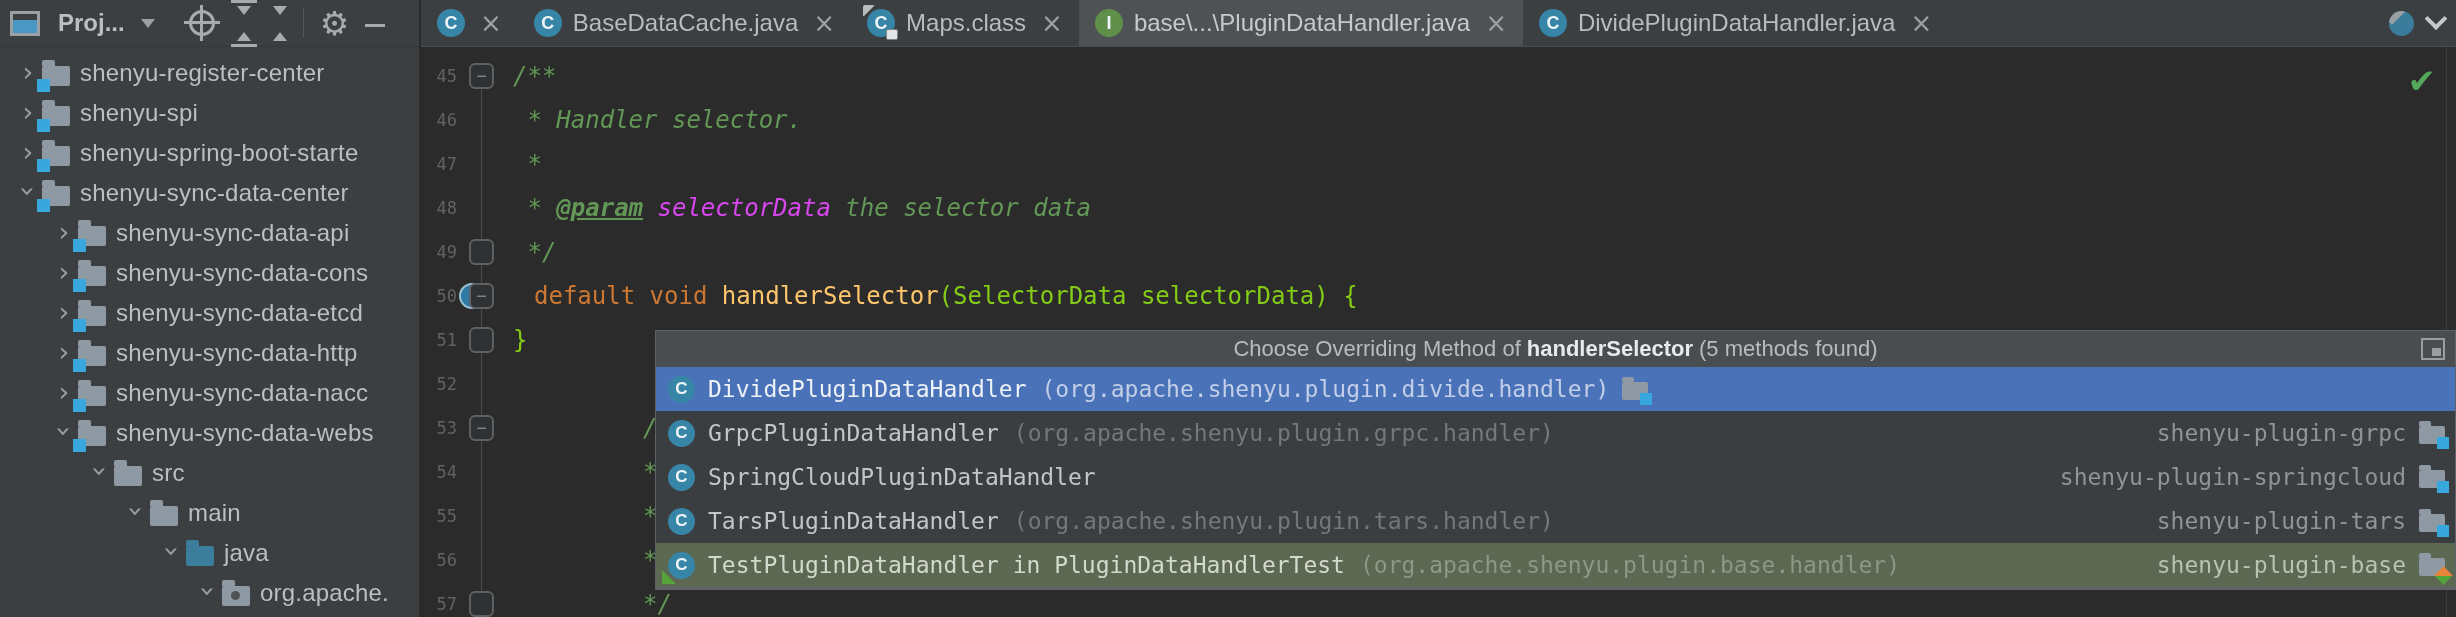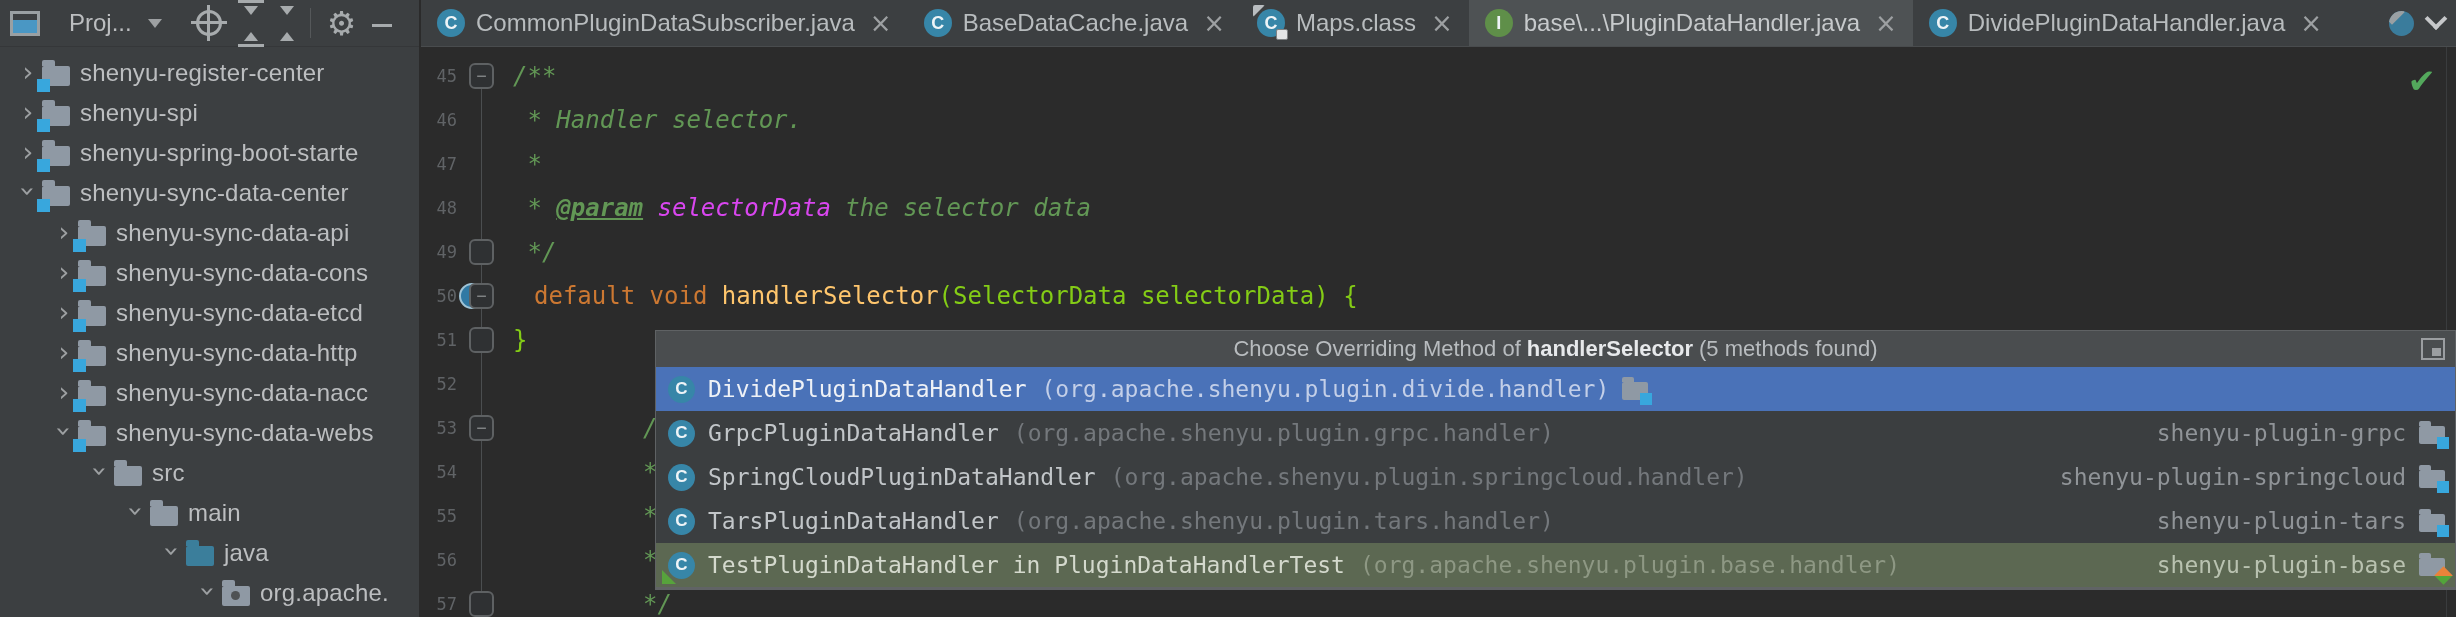--- a/index.html
+++ b/index.html
@@ -7,21 +7,21 @@
   .app { position:relative; width:2456px; height:617px; background:#2b2b2b; overflow:hidden;
          font-family:"Liberation Sans", sans-serif; color:#bbbdbf; }
 
   
   .project-panel { position:absolute; left:0; top:0; width:420px; height:617px;
                    background:#3c3f41; border-right:1px solid #2b2b2b; overflow:hidden; }
   .pt-toolbar { height:47px; display:flex; align-items:center; padding:0 10px; gap:16px;
                 border-bottom:1px solid #353739; }
   .win-icon { width:30px; height:25px; border:3px solid #9aa0a3; background:#3c3f41; position:relative; flex:none; }
   .win-icon::after { content:""; position:absolute; left:0; right:0; bottom:0; height:13px; background:#4a97c4; }
-  .pt-title { font-size:24px; color:#bcbec0; margin-left:13px; }
+  .pt-title { font-size:24px; color:#bcbec0; margin-left:2px;font-weight:bold; }
   .caret-down { width:0; height:0; border:7px solid transparent; border-top:9px solid #9da0a2; margin-top:8px; }
   .tb-ico { color:#a7abad; flex:none; display:flex; align-items:center; justify-content:center; }
   .ico-locate { width:26px; height:26px; border:3px solid #a7abad; border-radius:50%; position:relative; margin-left:18px; }
   .ico-locate::before { content:""; position:absolute; left:-8px; top:8px; width:36px; height:3px; background:#a7abad; }
   .ico-locate::after { content:""; position:absolute; top:-8px; left:8px; height:36px; width:3px; background:#a7abad; }
   .stack { display:flex; flex-direction:column; align-items:center; line-height:0; gap:3px; }
   .hbar { width:26px; height:3px; background:#a7abad; }
   .tri-up { width:0;height:0;border:7px solid transparent;border-bottom:9px solid #a7abad; }
   .tri-dn { width:0;height:0;border:7px solid transparent;border-top:9px solid #a7abad; }
   .tb-sep { width:1px; height:30px; background:#55585a; }
@@ -208,21 +208,20 @@
           <span class="chev">›</span>
           <span class="folder ti-package"></span>
           <span class="tree-label">org.apache.</span>
         </div>
     </div>
   </div>
 
   <div class="tabbar">
     <div class="tab tab-normal">
         <span class="circle-icon icon-class">C</span>
-        <span>CommonPluginDataSubscriber.java</span>
         <span class="tab-close">×</span>
       </div>
       <div class="tab tab-normal">
         <span class="circle-icon icon-class">C</span>
         <span>BaseDataCache.java</span>
         <span class="tab-close">×</span>
       </div>
       <div class="tab tab-normal">
         <span class="circle-icon icon-class-locked">C</span>
         <span>Maps.class</span>
@@ -327,21 +326,20 @@
       <div class="prow row-normal">
         <span class="circle-icon icon-class">C</span>
         <span class="p-name">GrpcPluginDataHandler</span>
         <span class="p-pkg">(org.apache.shenyu.plugin.grpc.handler)</span>
         <span class="p-module">shenyu-plugin-grpc</span>
         <span class="pmod pm-module"></span>
       </div>
       <div class="prow row-normal">
         <span class="circle-icon icon-class">C</span>
         <span class="p-name">SpringCloudPluginDataHandler</span>
-        <span class="p-pkg">(org.apache.shenyu.plugin.springcloud.handler)</span>
         <span class="p-module">shenyu-plugin-springcloud</span>
         <span class="pmod pm-module"></span>
       </div>
       <div class="prow row-normal">
         <span class="circle-icon icon-class">C</span>
         <span class="p-name">TarsPluginDataHandler</span>
         <span class="p-pkg">(org.apache.shenyu.plugin.tars.handler)</span>
         <span class="p-module">shenyu-plugin-tars</span>
         <span class="pmod pm-module"></span>
       </div>

